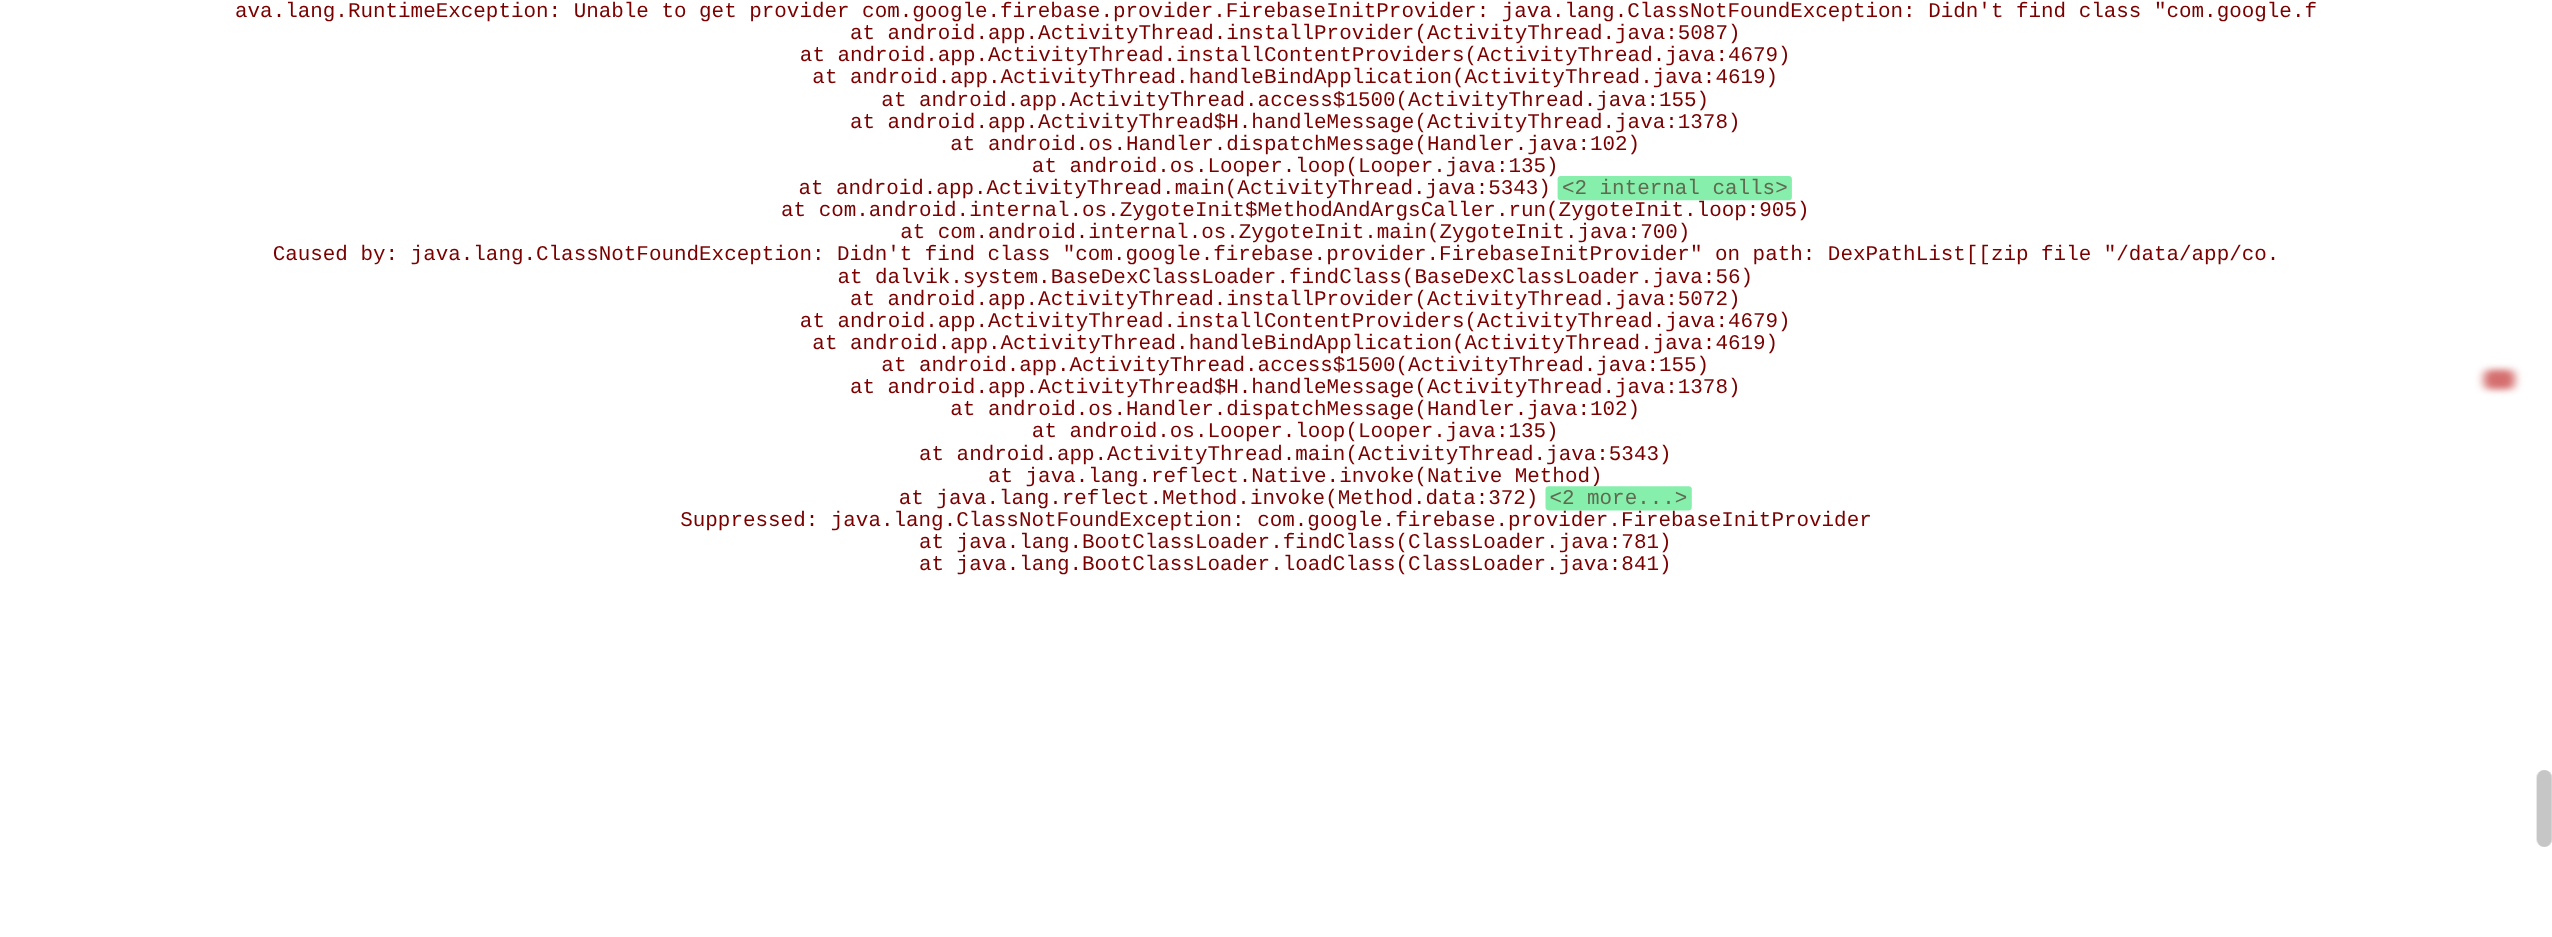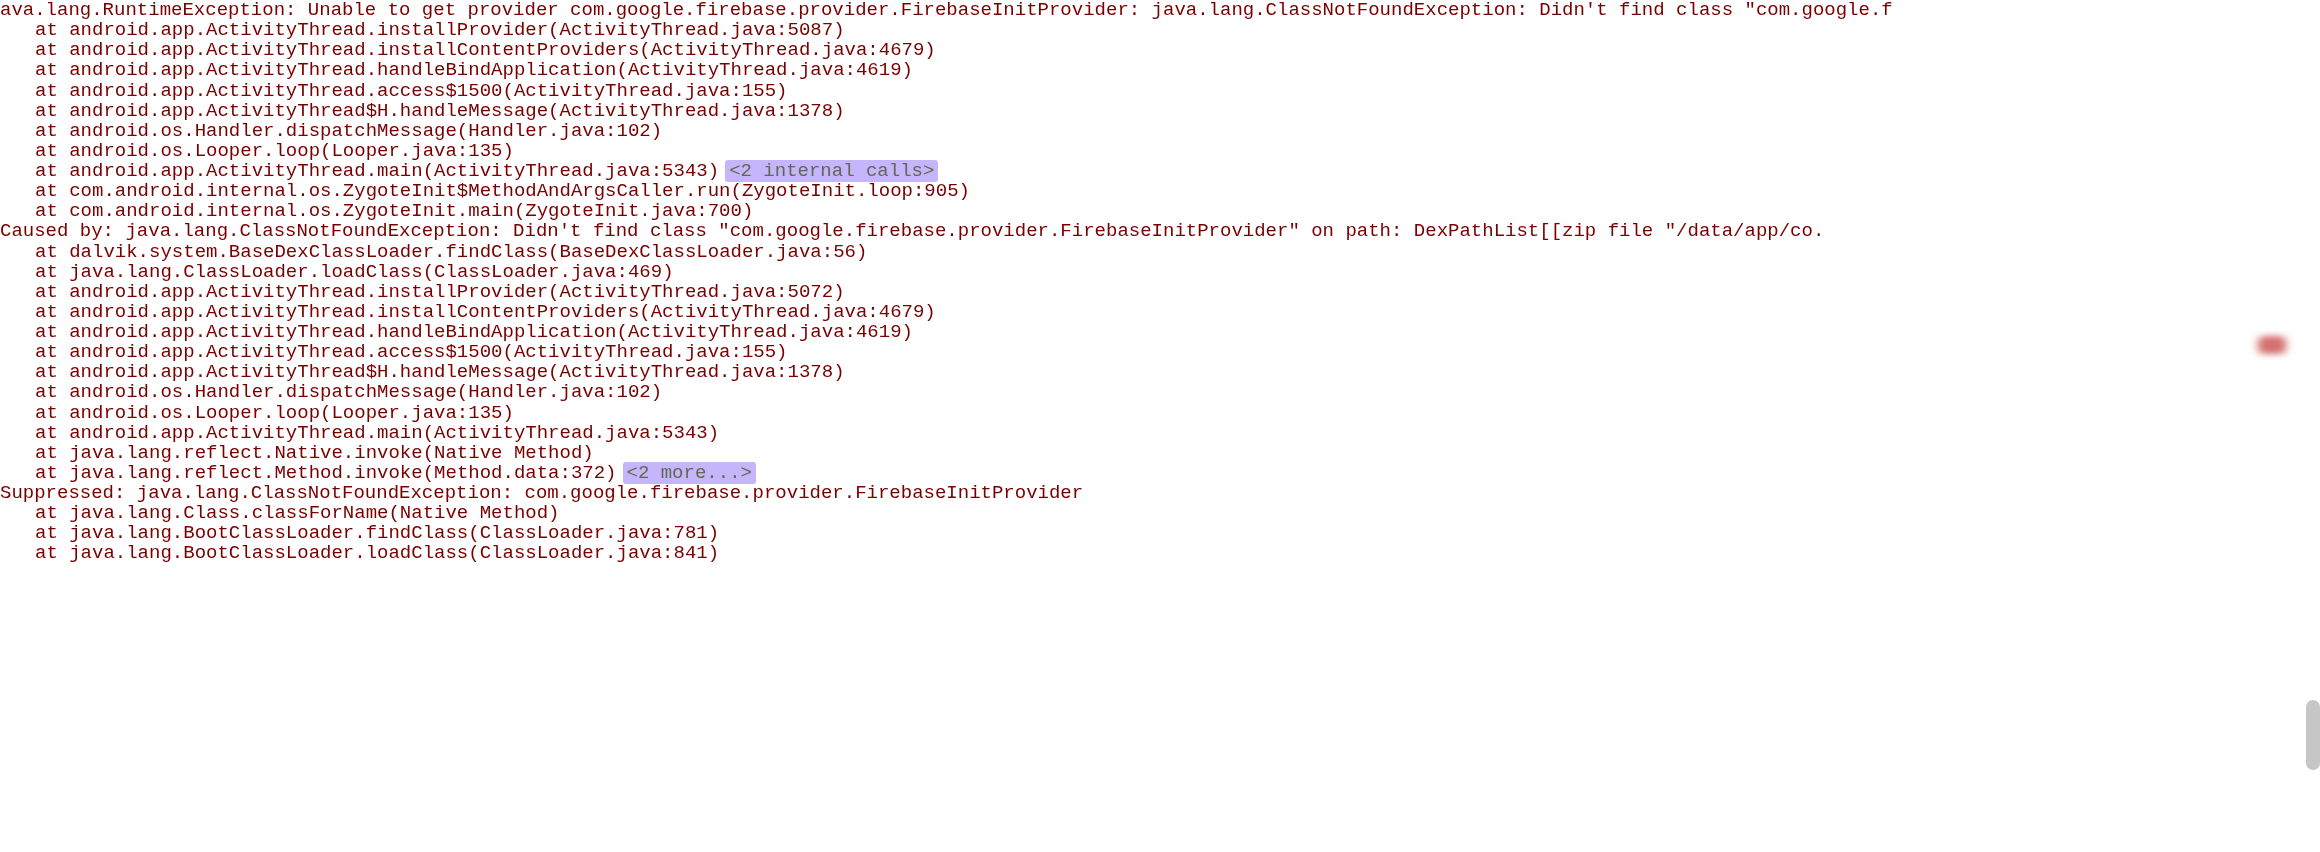--- a/index.html
+++ b/index.html
@@ -9,32 +9,33 @@
     line-height: 1.06;
     background: #ffffff;
     color: #7a0000;
     white-space: nowrap;
     overflow: hidden;
     width: 2320px;
     height: 852px;
   }
   .trace-container {
     padding: 0;
+    text-align: center;
   }
   .trace-line {
     display: block;
   }
   .at-line {
     padding-left: 35px;
   }
   .link {
     color: #7a0000;
   }
   .collapse-note {
-    background: #c4b5fd;
+    background: #86efac;
     border-radius: 3px;
     padding: 0 4px;
     margin-left: 6px;
     color: #606a50;
   }
   .scrollbar {
     position: fixed;
     right: 0;
     top: 700px;
     width: 14px;
@@ -69,37 +70,35 @@
       <span class="trace-line at-line"><span>at android.os.Looper.loop(</span><span class="link">Looper.java:135</span><span>)</span></span>
       <span class="trace-line at-line"><span>at android.app.ActivityThread.main(ActivityThread.java:5343)</span><span class="collapse-note">&lt;2 internal calls&gt;</span></span>
       <span class="trace-line at-line"><span>at com.android.internal.os.ZygoteInit$MethodAndArgsCaller.run(ZygoteInit.loop:905)</span></span>
       <span class="trace-line at-line"><span>at com.android.internal.os.ZygoteInit.main(ZygoteInit.java:700)</span></span>
     </div>
 
   <span class="trace-line">Caused by: java.lang.ClassNotFoundException: Didn't find class "com.google.firebase.provider.FirebaseInitProvider" on path: DexPathList[[zip file "/data/app/co.</span>
 
   <div id="block2">
       <span class="trace-line at-line"><span>at dalvik.system.BaseDexClassLoader.findClass(</span><span class="link">BaseDexClassLoader.java:56</span><span>)</span></span>
-      <span class="trace-line at-line"><span>at java.lang.ClassLoader.loadClass(</span><span class="link">ClassLoader.java:469</span><span>)</span></span>
       <span class="trace-line at-line"><span>at android.app.ActivityThread.installProvider(ActivityThread.java:5072)</span></span>
       <span class="trace-line at-line"><span>at android.app.ActivityThread.installContentProviders(ActivityThread.java:4679)</span></span>
       <span class="trace-line at-line"><span>at android.app.ActivityThread.handleBindApplication(ActivityThread.java:4619)</span></span>
       <span class="trace-line at-line"><span>at android.app.ActivityThread.access$1500(ActivityThread.java:155)</span></span>
       <span class="trace-line at-line"><span>at android.app.ActivityThread$H.handleMessage(ActivityThread.java:1378)</span></span>
       <span class="trace-line at-line"><span>at android.os.Handler.dispatchMessage(</span><span class="link">Handler.java:102</span><span>)</span></span>
       <span class="trace-line at-line"><span>at android.os.Looper.loop(</span><span class="link">Looper.java:135</span><span>)</span></span>
       <span class="trace-line at-line"><span>at android.app.ActivityThread.main(ActivityThread.java:5343)</span></span>
       <span class="trace-line at-line"><span>at java.lang.reflect.Native.invoke(Native Method)</span></span>
       <span class="trace-line at-line"><span>at java.lang.reflect.Method.invoke(</span><span class="link">Method.data:372</span><span>)</span><span class="collapse-note">&lt;2 more...&gt;</span></span>
     </div>
 
   <span class="trace-line">Suppressed: java.lang.ClassNotFoundException: com.google.firebase.provider.FirebaseInitProvider</span>
 
   <div id="block3">
-      <span class="trace-line at-line"><span>at java.lang.Class.classForName(Native Method)</span></span>
       <span class="trace-line at-line"><span>at java.lang.BootClassLoader.findClass(ClassLoader.java:781)</span></span>
       <span class="trace-line at-line"><span>at java.lang.BootClassLoader.loadClass(ClassLoader.java:841)</span></span>
     </div>
 
 </div>
 
 <div class="scrollbar"></div>
 <div class="smudge"></div>
 
 </body></html>

